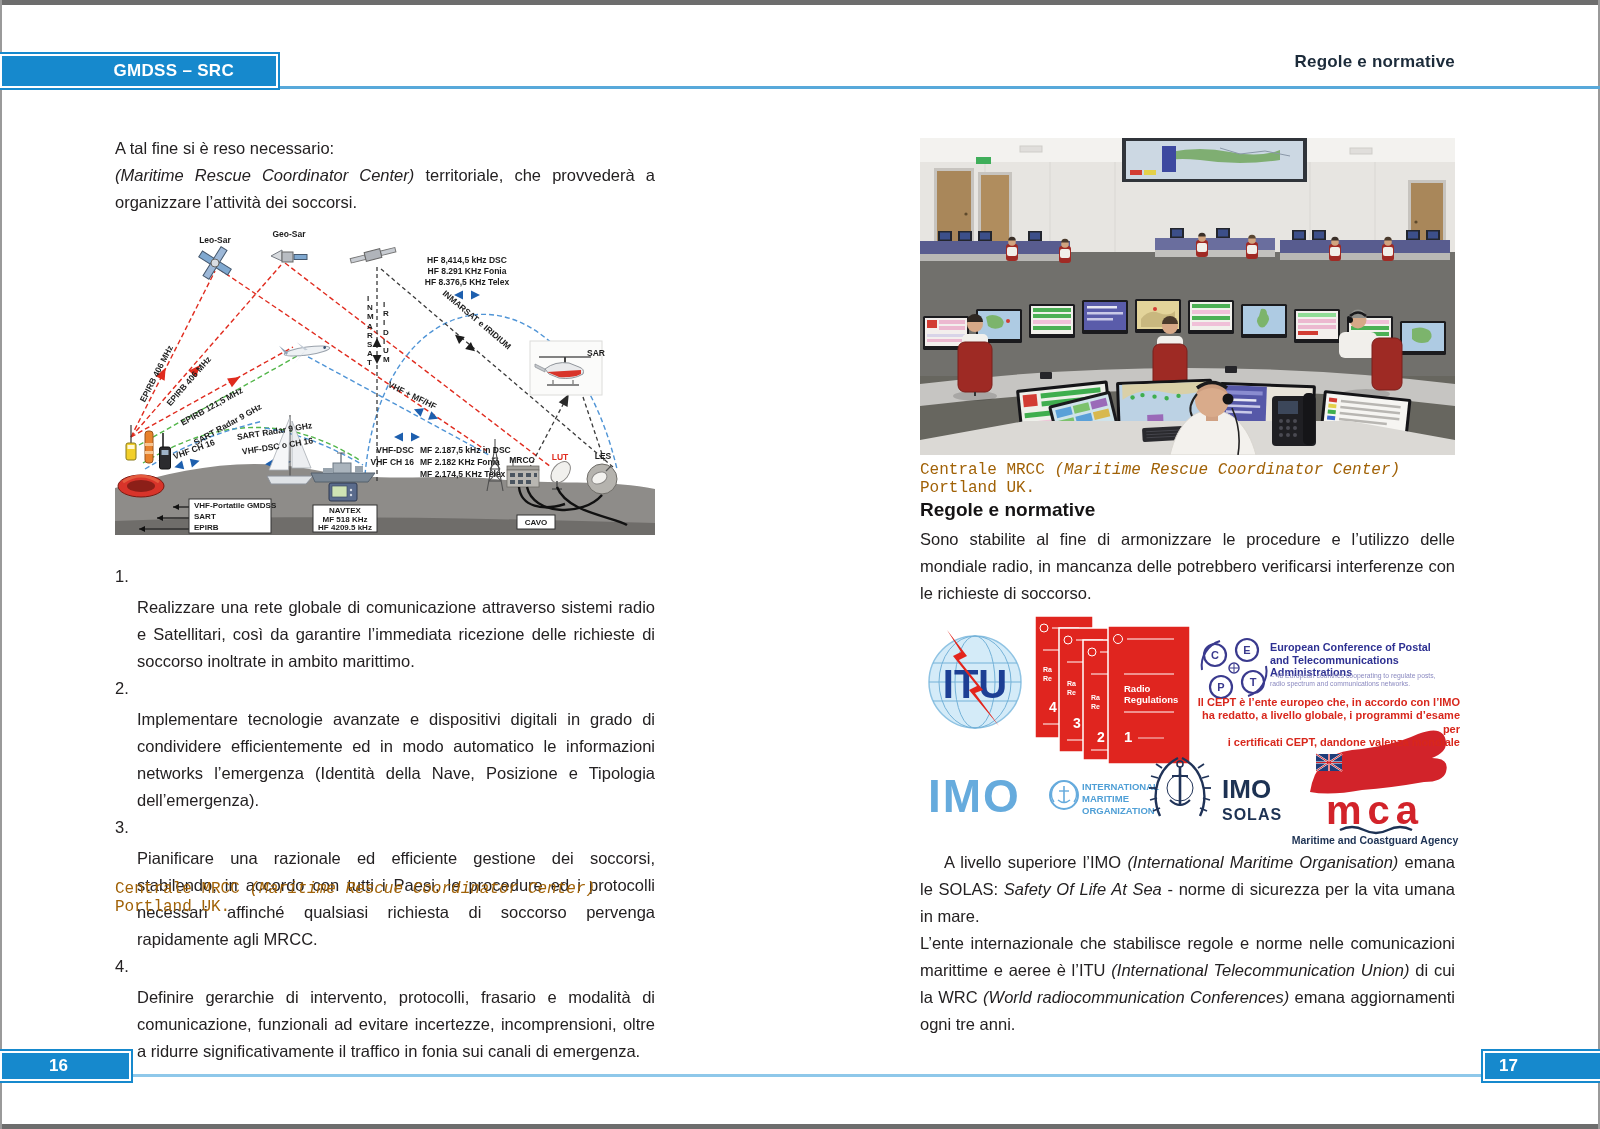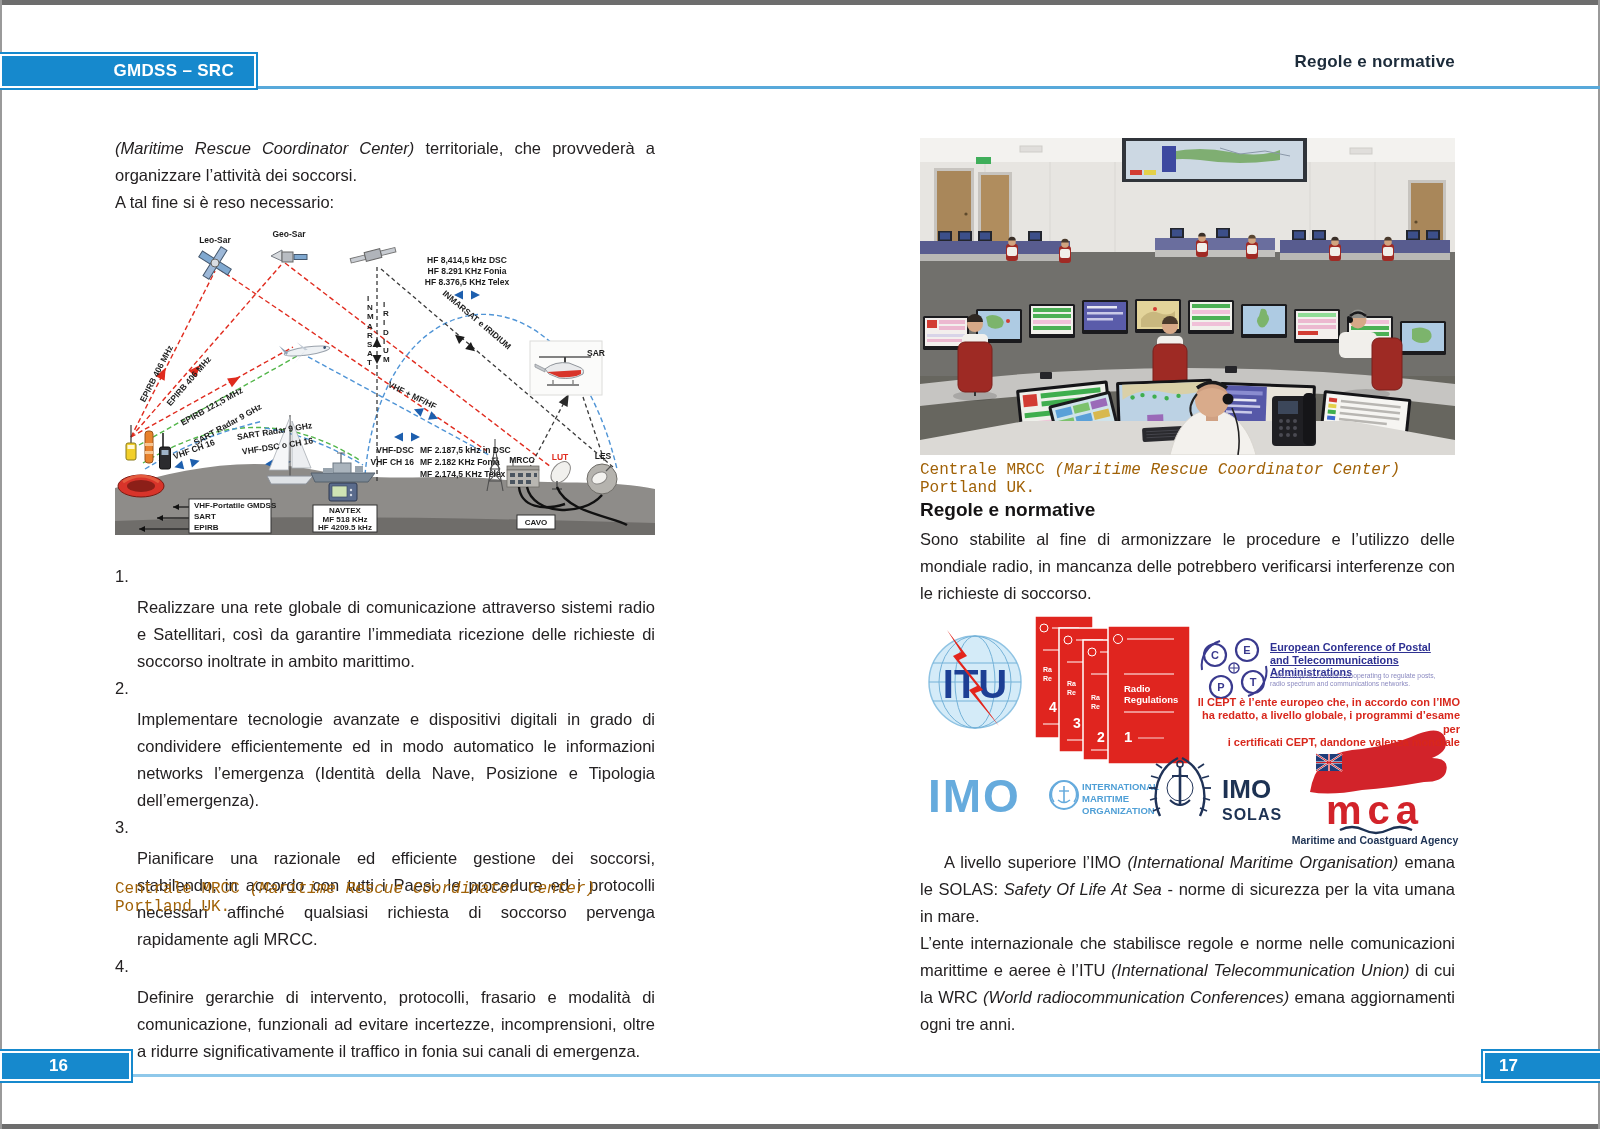--- a/index.html
+++ b/index.html
@@ -9,21 +9,21 @@
   
   .edge-top{left:0;top:0;width:1600px;height:5px;background:#6d6d6d;}
   .edge-bottom{left:0;top:1124px;width:1600px;height:5px;background:#6d6d6d;}
   .edge-left{left:0;top:0;width:2px;height:1129px;background:#9a9a9a;}
   .edge-right{left:1598px;top:0;width:2px;height:1129px;background:#9a9a9a;}
   
   .top-rule{left:0;top:86px;width:1600px;height:3px;background:#58a9da;}
   .bottom-rule{left:0;top:1074px;width:1600px;height:3px;background:#8ec8ea;}
   .tab{left:0;top:54px;width:232px;height:30px;background:#1689cd;border:2px solid #fff;
        box-shadow:0 0 0 2px #1689cd;color:#fff;font-weight:bold;font-size:17px;
-       line-height:30px;text-align:right;padding-right:20px;box-sizing:content-box;letter-spacing:.3px;}
+       line-height:30px;text-align:right;padding-right:42px;box-sizing:content-box;letter-spacing:.3px;}
   .hdr-right{left:955px;top:52px;width:500px;text-align:right;font-weight:bold;
        font-size:17px;color:#1c2b3a;letter-spacing:.2px;}
   .pagenum{top:1051px;width:113px;height:26px;background:#1689cd;border:2px solid #fff;
        box-shadow:0 0 0 2px #1689cd;color:#fff;font-weight:bold;font-size:17px;line-height:26px;}
   .pagenum.left{left:0;text-align:center;padding-right:14px;}
   .pagenum.right{left:1483px;text-align:left;padding-left:14px;}
   
   .body-text{font-size:16.5px;line-height:27px;text-align:justify;}
   .body-text p{margin:0;}
   .ital{font-style:italic;}
@@ -47,22 +47,22 @@
 <div class="abs edge-right"></div>
 <div class="abs top-rule"></div>
 <div class="abs bottom-rule"></div>
 
 <div class="abs tab"><span>GMDSS – SRC</span></div>
 <div class="abs hdr-right">Regole e normative</div>
 <div class="abs pagenum left">16</div>
 <div class="abs pagenum right">17</div>
 
 <div class="abs body-text" style="left:115px;top:135px;width:540px;">
+  <p>A tal fine si è reso necessario:</p>
   <p><span class="ital">(Maritime Rescue Coordinator Center)</span><span> territoriale, che provvederà a organizzare l’attività dei soccorsi.</span></p>
-  <p>A tal fine si è reso necessario:</p>
 </div>
 
 <svg class="abs" style="left:115px;top:223px;" width="540" height="312" viewBox="0 0 540 312">
   <defs>
     <g id="darr">
         <polygon points="-13,0 -4,-4.5 -4,4.5"></polygon>
         <polygon points="13,0 4,-4.5 4,4.5"></polygon>
       </g>
   </defs>
 
@@ -788,21 +788,21 @@
           <line x1="422" y1="146" x2="396" y2="163"></line>
           <line x1="409" y1="146" x2="409" y2="163"></line>
           <line x1="396" y1="154.5" x2="422" y2="154.5"></line>
         </g>
       <text x="455" y="216" text-anchor="middle" font-family="Liberation Serif,serif" font-weight="bold" font-size="40" letter-spacing="6" fill="#d2232a">mca</text>
       <path d="M420,222 Q432,216 444,222 T468,222 T492,222" fill="none" stroke="#1d3253" stroke-width="2.4"></path>
       <text x="455" y="236" text-anchor="middle" font-size="10.5" font-weight="bold" fill="#1d3253">Maritime and Coastguard Agency</text>
     </g>
   </svg>
 
-  <div class="abs cept-title" style="left:350px;top:33px;width:195px;text-decoration:underline;">
+  <div class="abs cept-title" style="left:350px;top:33px;width:195px;">
     <div>European Conference of Postal</div>
     <div>and Telecommunications Administrations</div>
   </div>
   <div class="abs cept-sub" style="left:350px;top:62px;width:195px;">
     <div>– 48 European countries cooperating to regulate posts,</div>
     <div>radio spectrum and communications networks.</div>
   </div>
   <div class="abs cept-note" style="left:272px;top:88px;width:268px;">
     <div>Il CEPT è l’ente europeo che, in accordo con l’IMO</div>
     <div>ha redatto, a livello globale, i programmi d’esame per</div>

